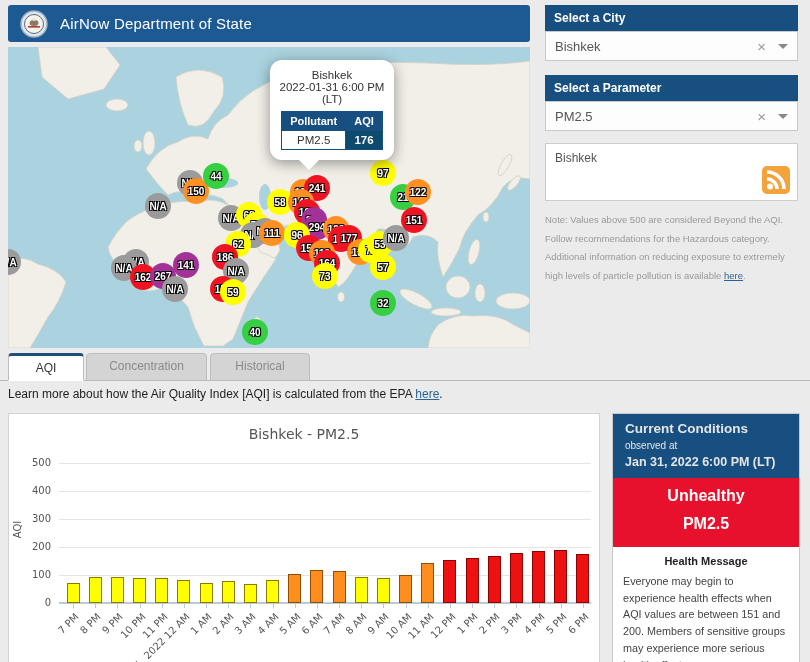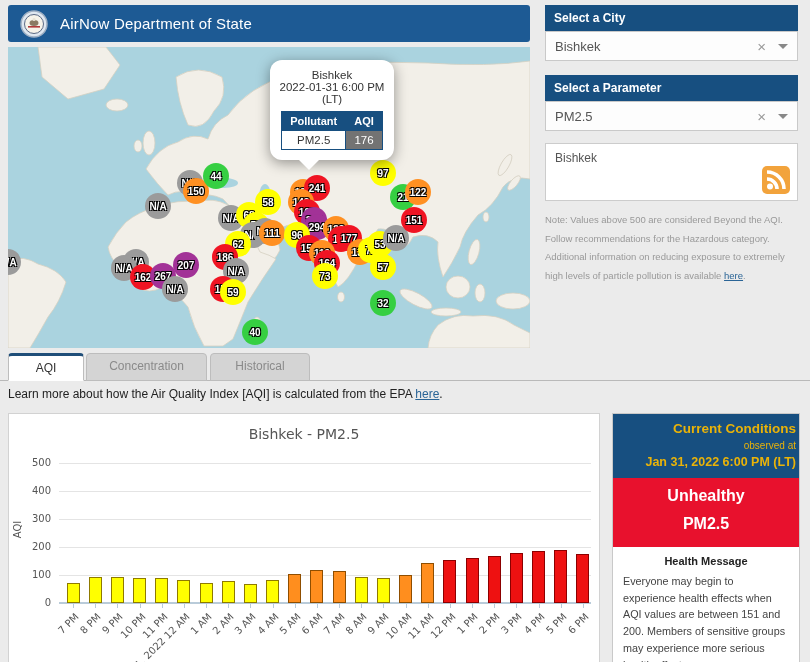--- a/index.html
+++ b/index.html
@@ -24,21 +24,21 @@
   .cat-vunhealthy{background:#a23297;} .cat-na{background:#9b9b9b;}
 
   .popup{position:absolute;left:262px;top:13px;width:124px;background:#fff;border-radius:12px;
          box-shadow:0 3px 14px rgba(0,0,0,.4);padding:9px 6px 10px;box-sizing:border-box;
          text-align:center;font-size:11.5px;color:#333;z-index:20;}
   .popup::after{content:"";position:absolute;left:28px;bottom:-10px;width:0;height:0;
                 border:11px solid transparent;border-top:11px solid #fff;border-bottom:0;}
   .popup-table{margin:6px auto 0;border-collapse:collapse;padding-left:44px;}
   .popup-table th{background:#174f80;color:#fff;font-size:11px;padding:3px 8px;border:1px solid #174f80;}
   .popup-table td{border:1px solid #174f80;font-size:11.5px;padding:3px 6px;background:#fff;}
-  .popup-table td.aqi-val{background:#737373;color:#fff;font-weight:normal;}
+  .popup-table td.aqi-val{background:#0c4a6e;color:#fff;font-weight:bold;}
 
   
   .panel-head{position:absolute;left:545px;width:253px;height:26px;background:#174f80;color:#fff;
               font-size:12px;font-weight:bold;line-height:26px;padding-left:9px;box-sizing:border-box;}
   .combo{position:absolute;left:545px;width:253px;height:30px;background:#fdfdfd;border:1px solid #c9c9c9;
          box-sizing:border-box;font-size:13px;color:#555;display:flex;align-items:center;padding:0 9px;cursor:pointer;}
   .combo .val{flex:1;}
   .combo .clear{color:#999;font-size:15px;margin-right:12px;line-height:1;}
   .combo .caret{width:0;height:0;border:5px solid transparent;border-top-color:#888;margin-top:6px;}
 
@@ -77,21 +77,21 @@
   .bar-usg{background:#ff8e1e;border-color:#8f4e00;}
   .bar-unhealthy{background:#ee1111;border-color:#8c0000;}
   .xtick{position:absolute;width:1px;height:4px;top:190px;background:#b9cbd9;}
   .xlabel{position:absolute;top:197px;width:110px;text-align:right;transform:rotate(-45deg);
           transform-origin:100% 0;font-size:10px;color:#555;white-space:nowrap;
           font-family:"DejaVu Sans",sans-serif;}
 
   
   .cc-panel{position:absolute;left:612px;top:413px;width:188px;height:300px;background:#fff;
             border:1px solid #c9c9c9;box-sizing:border-box;}
-  .cc-head{background:#174f80;color:#eab308;text-align:right;padding:7px 3px 9px;}
+  .cc-head{background:#174f80;color:#e5e5e5;text-align:left;padding:7px 12px 9px;}
   .cc-title{font-size:13.5px;font-weight:bold;}
   .cc-sub{font-size:10px;font-weight:normal;margin-top:4px;}
   .cc-date{font-size:12.5px;font-weight:bold;margin-top:4px;}
   .cc-red{background:#e8112d;color:#fff;text-align:center;padding:4px 0 9px;font-size:16px;
           font-weight:bold;line-height:1.75;}
   .cc-health{padding:8px 10px 0;}
   .cc-health-title{text-align:center;font-weight:bold;font-size:11px;color:#222;margin-bottom:6px;}
   .cc-health-text{font-size:10.8px;color:#444;line-height:1.55;}
 </style>
 </head>
@@ -164,38 +164,38 @@
     </g>
   </svg>
 
   <div id="map-markers">
       <div class="marker cat-na" style="left: 0px; top: 215px;">N/A</div>
       <div class="marker cat-na" style="left: 128px; top: 215px;">N/A</div>
       <div class="marker cat-na" style="left: 116px; top: 221px;">N/A</div>
       <div class="marker cat-unhealthy" style="left: 135px; top: 230px;">162</div>
       <div class="marker cat-vunhealthy" style="left: 155px; top: 229px;">267</div>
       <div class="marker cat-na" style="left: 167px; top: 242px;">N/A</div>
-      <div class="marker cat-vunhealthy" style="left: 178px; top: 218px;">207</div>
+      <div class="marker cat-vunhealthy" style="left: 178px; top: 218px;">141</div>
       <div class="marker cat-na" style="left: 182px; top: 136px;">N/A</div>
       <div class="marker cat-usg" style="left: 188px; top: 144px;">150</div>
       <div class="marker cat-good" style="left: 208px; top: 129px;">44</div>
       <div class="marker cat-na" style="left: 150px; top: 159px;">N/A</div>
       <div class="marker cat-na" style="left: 223px; top: 171px;">N/A</div>
       <div class="marker cat-moderate" style="left: 241px; top: 168px;">68</div>
       <div class="marker cat-moderate" style="left: 248px; top: 178px;">52</div>
       <div class="marker cat-na" style="left: 245px; top: 188px;">N/A</div>
       <div class="marker cat-na" style="left: 257px; top: 184px;">N/A</div>
       <div class="marker cat-usg" style="left: 264px; top: 186px;">111</div>
       <div class="marker cat-moderate" style="left: 230px; top: 197px;">62</div>
       <div class="marker cat-unhealthy" style="left: 217px; top: 210px;">186</div>
       <div class="marker cat-na" style="left: 228px; top: 224px;">N/A</div>
       <div class="marker cat-unhealthy" style="left: 215px; top: 242px;">159</div>
       <div class="marker cat-moderate" style="left: 225px; top: 245px;">59</div>
       <div class="marker cat-good" style="left: 247px; top: 285px;">40</div>
-      <div class="marker cat-moderate" style="left: 260px; top: 155px;">58</div>
+      <div class="marker cat-moderate" style="left: 272px; top: 155px;">58</div>
       <div class="marker cat-usg" style="left: 295px; top: 145px;">137</div>
       <div class="marker cat-unhealthy" style="left: 309px; top: 141px;">241</div>
       <div class="marker cat-usg" style="left: 293px; top: 155px;">142</div>
       <div class="marker cat-unhealthy" style="left: 299px; top: 165px;">162</div>
       <div class="marker cat-vunhealthy" style="left: 306px; top: 173px;">262</div>
       <div class="marker cat-vunhealthy" style="left: 309px; top: 180px;">294</div>
       <div class="marker cat-usg" style="left: 328px; top: 182px;">122</div>
       <div class="marker cat-moderate" style="left: 289px; top: 188px;">96</div>
       <div class="marker cat-unhealthy" style="left: 333px; top: 192px;">171</div>
       <div class="marker cat-unhealthy" style="left: 341px; top: 191px;">177</div>

